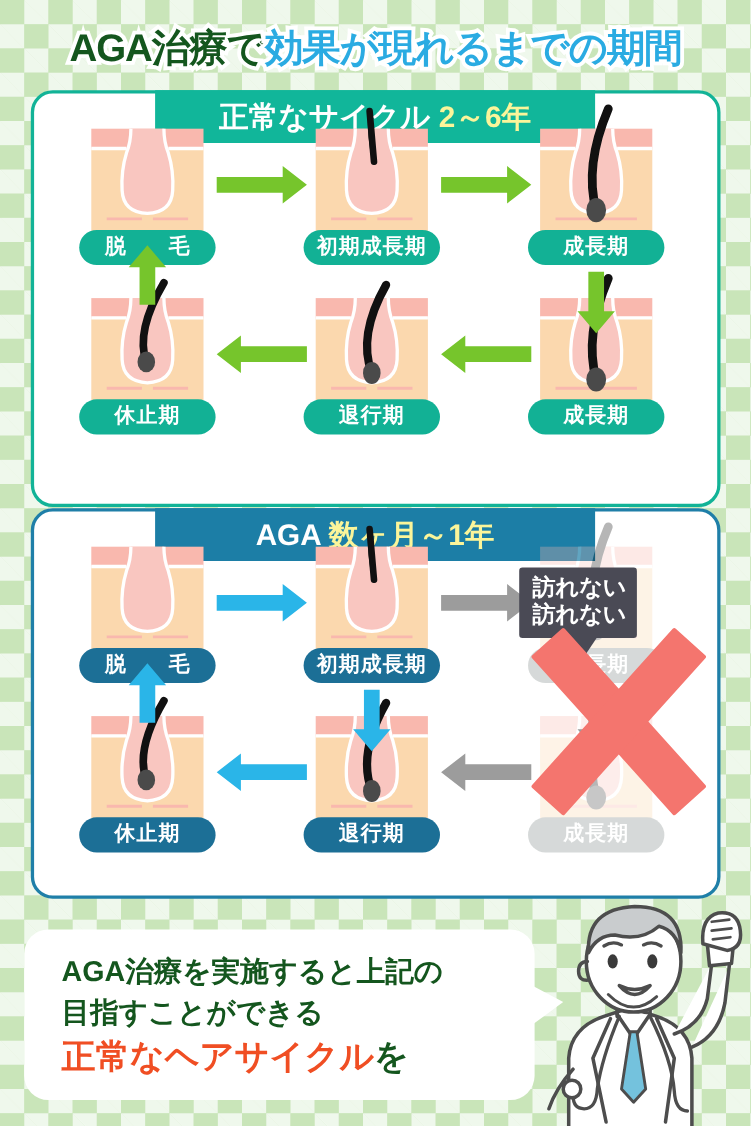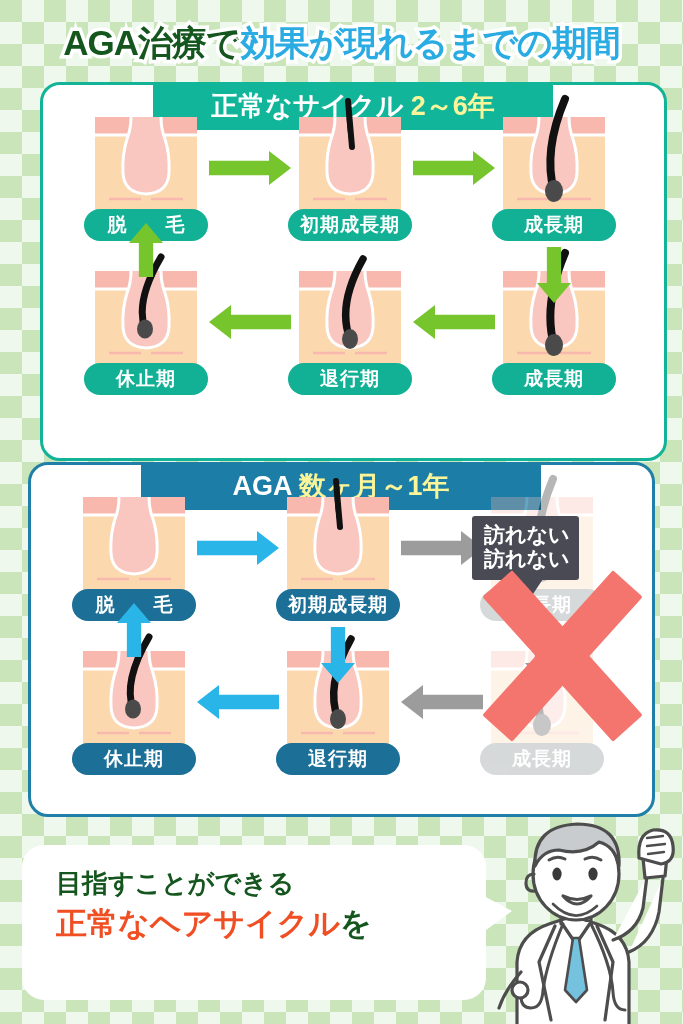--- a/index.html
+++ b/index.html
@@ -34,21 +34,21 @@
     paint-order: stroke fill;
   }
   .title span { display:inline; }
   .t-green { color:#14561e; }
   .t-blue  { color:#2aabe2; }
 
   
   .card {
     position:absolute; background:#ffffff; border-radius:20px;
   }
-  #card1 { left:40px; top:82px; width:627px; height:379px; border:3px solid #12b397; }
+  #card1 { left:28px; top:82px; width:627px; height:379px; border:3px solid #12b397; }
   #card2 { left:28px; top:462px; width:627px; height:355px; border:3px solid #1f7fa8; }
 
   .cardhead {
     position:absolute; top:-3px; height:48px; line-height:48px;
     font-size:27px; font-weight:bold; text-align:center; white-space:nowrap;
   }
   #head1 { left:110px; width:400px; background:#11b69a; }
   #head2 { left:110px; width:400px; background:#1c7ea6; }
   .hd-white { color:#ffffff; }
   .hd-yellow{ color:#fbf59a; }
@@ -1148,20 +1148,21 @@
 </div>
 
 <div id="redx">
     <i></i>
     <i></i>
   </div>
 
 <div id="bubble">
   <span class="tail"></span>
   <div class="txt">
+    <div>AGA治療を実施すると上記の</div>
     <div>目指すことができる</div>
     <div><span class="b-orange">正常なヘアサイクル</span><span class="b-l2">を</span></div>
   </div>
 </div>
 
 <div id="doctor">
 <svg viewBox="0 0 196 212" xmlns="http://www.w3.org/2000/svg">
   <g fill="none" stroke="#4d4d4d" stroke-width="3.2" stroke-linecap="round" stroke-linejoin="round">
 
     <path d="M30 212 L30 150 Q32 122 62 112 L86 104 L110 112 Q140 122 142 150 L142 212" fill="#ffffff"></path>

